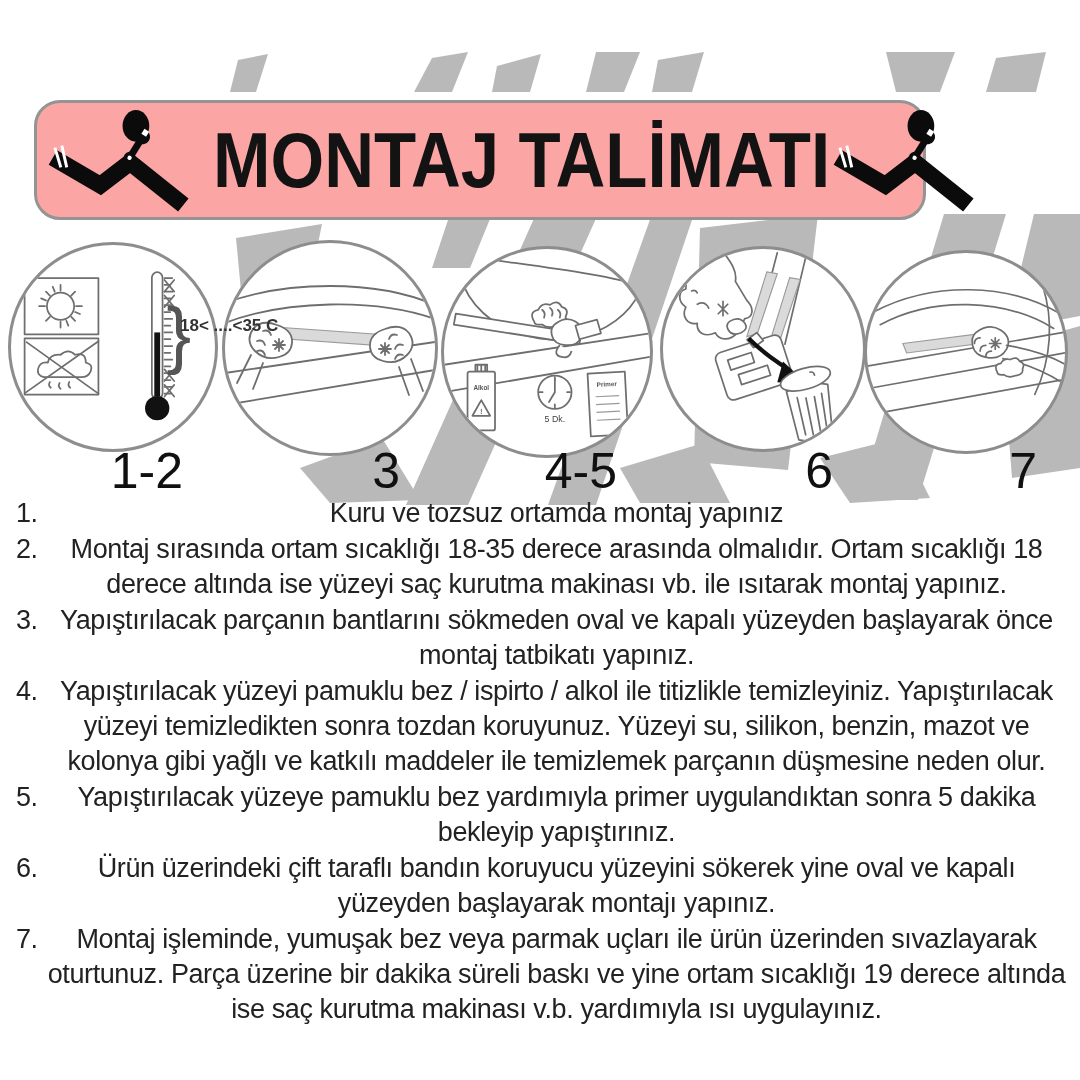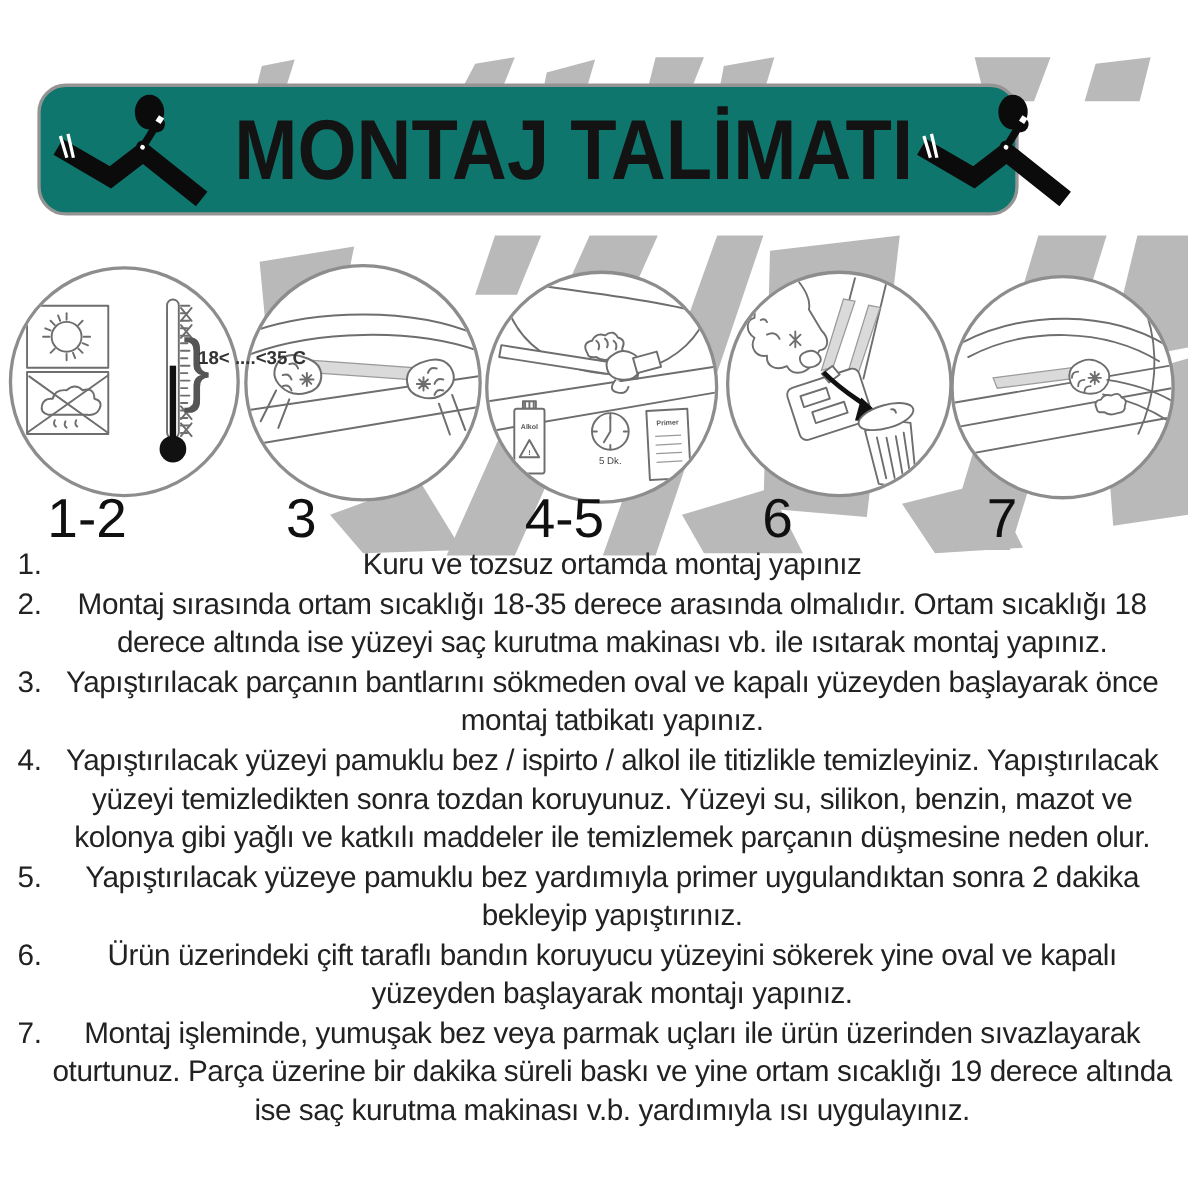--- a/index.html
+++ b/index.html
@@ -6,22 +6,22 @@
   body{
     width:1080px;height:1080px;position:relative;overflow:hidden;
     background:#ffffff;
     font-family:"Liberation Sans",sans-serif;
     -webkit-font-smoothing:antialiased;
   }
   
   #watermark{position:absolute;left:0;top:0;width:1080px;height:1080px;z-index:0;}
   
   .banner{
-    position:absolute;left:34px;top:76px;width:892px;height:120px;
-    background:#0f766e;border:3px solid #949494;border-radius:26px;
+    position:absolute;left:34px;top:100px;width:892px;height:120px;
+    background:#fca5a5;border:3px solid #949494;border-radius:26px;
     box-sizing:border-box;display:flex;align-items:center;justify-content:space-between;
     padding:0 8px;z-index:2;
   }
   .banner-art{width:168px;height:104px;flex:none;}
   .banner-title{
     flex:1;text-align:center;font-weight:bold;font-size:69px;color:#131313;
     letter-spacing:0px;transform:scaleY(1.12);white-space:nowrap;
   }
   
   .step-circle{
@@ -32,21 +32,21 @@
   #c1{left:8px;  top:242px;width:210px;height:210px;}
   #c2{left:222px;top:240px;width:216px;height:216px;}
   #c3{left:441px;top:246px;width:212px;height:212px;}
   #c4{left:660px;top:246px;width:206px;height:206px;}
   #c5{left:864px;top:250px;width:204px;height:204px;}
   .temp-label{
     position:absolute;left:180px;top:316px;width:70px;z-index:3;
     font-size:17px;font-weight:bold;color:#333;white-space:nowrap;
   }
   .step-label{
-    position:absolute;top:442px;width:140px;text-align:left;z-index:3;
+    position:absolute;top:442px;width:140px;text-align:right;z-index:3;
     font-size:50px;color:#101010;font-weight:400;
   }
   #l1{left:43px;} #l2{left:260px;} #l3{left:477px;} #l4{left:693px;} #l5{left:897px;}
   
   .instructions{
     position:absolute;left:16px;top:496px;width:1052px;z-index:2;
     font-size:27px;line-height:35px;letter-spacing:-0.4px;color:#222;
   }
   .instr-item{display:flex;margin:0 0 1px 0;}
   .instr-num{flex:none;width:29px;}
@@ -324,21 +324,21 @@
   <div class="instr-item">
     <span class="instr-num">3.</span>
     <span class="instr-text">Yapıştırılacak parçanın bantlarını sökmeden oval ve kapalı yüzeyden başlayarak önce montaj tatbikatı yapınız.</span>
   </div>
   <div class="instr-item">
     <span class="instr-num">4.</span>
     <span class="instr-text">Yapıştırılacak yüzeyi pamuklu bez / ispirto / alkol ile titizlikle temizleyiniz. Yapıştırılacak yüzeyi temizledikten sonra tozdan koruyunuz. Yüzeyi su, silikon, benzin, mazot ve kolonya gibi yağlı ve katkılı maddeler ile temizlemek parçanın düşmesine neden olur.</span>
   </div>
   <div class="instr-item">
     <span class="instr-num">5.</span>
-    <span class="instr-text">Yapıştırılacak yüzeye pamuklu bez yardımıyla primer uygulandıktan sonra 2 dakika bekleyip yapıştırınız.</span>
+    <span class="instr-text">Yapıştırılacak yüzeye pamuklu bez yardımıyla primer uygulandıktan sonra 5 dakika bekleyip yapıştırınız.</span>
   </div>
   <div class="instr-item">
     <span class="instr-num">6.</span>
     <span class="instr-text">Ürün üzerindeki çift taraflı bandın koruyucu yüzeyini sökerek yine oval ve kapalı yüzeyden başlayarak montajı yapınız.</span>
   </div>
   <div class="instr-item">
     <span class="instr-num">7.</span>
     <span class="instr-text">Montaj işleminde, yumuşak bez veya parmak uçları ile ürün üzerinden sıvazlayarak oturtunuz. Parça üzerine bir dakika süreli baskı ve yine ortam sıcaklığı 19 derece altında ise saç kurutma makinası v.b. yardımıyla ısı uygulayınız.</span>
   </div>
 </div>

